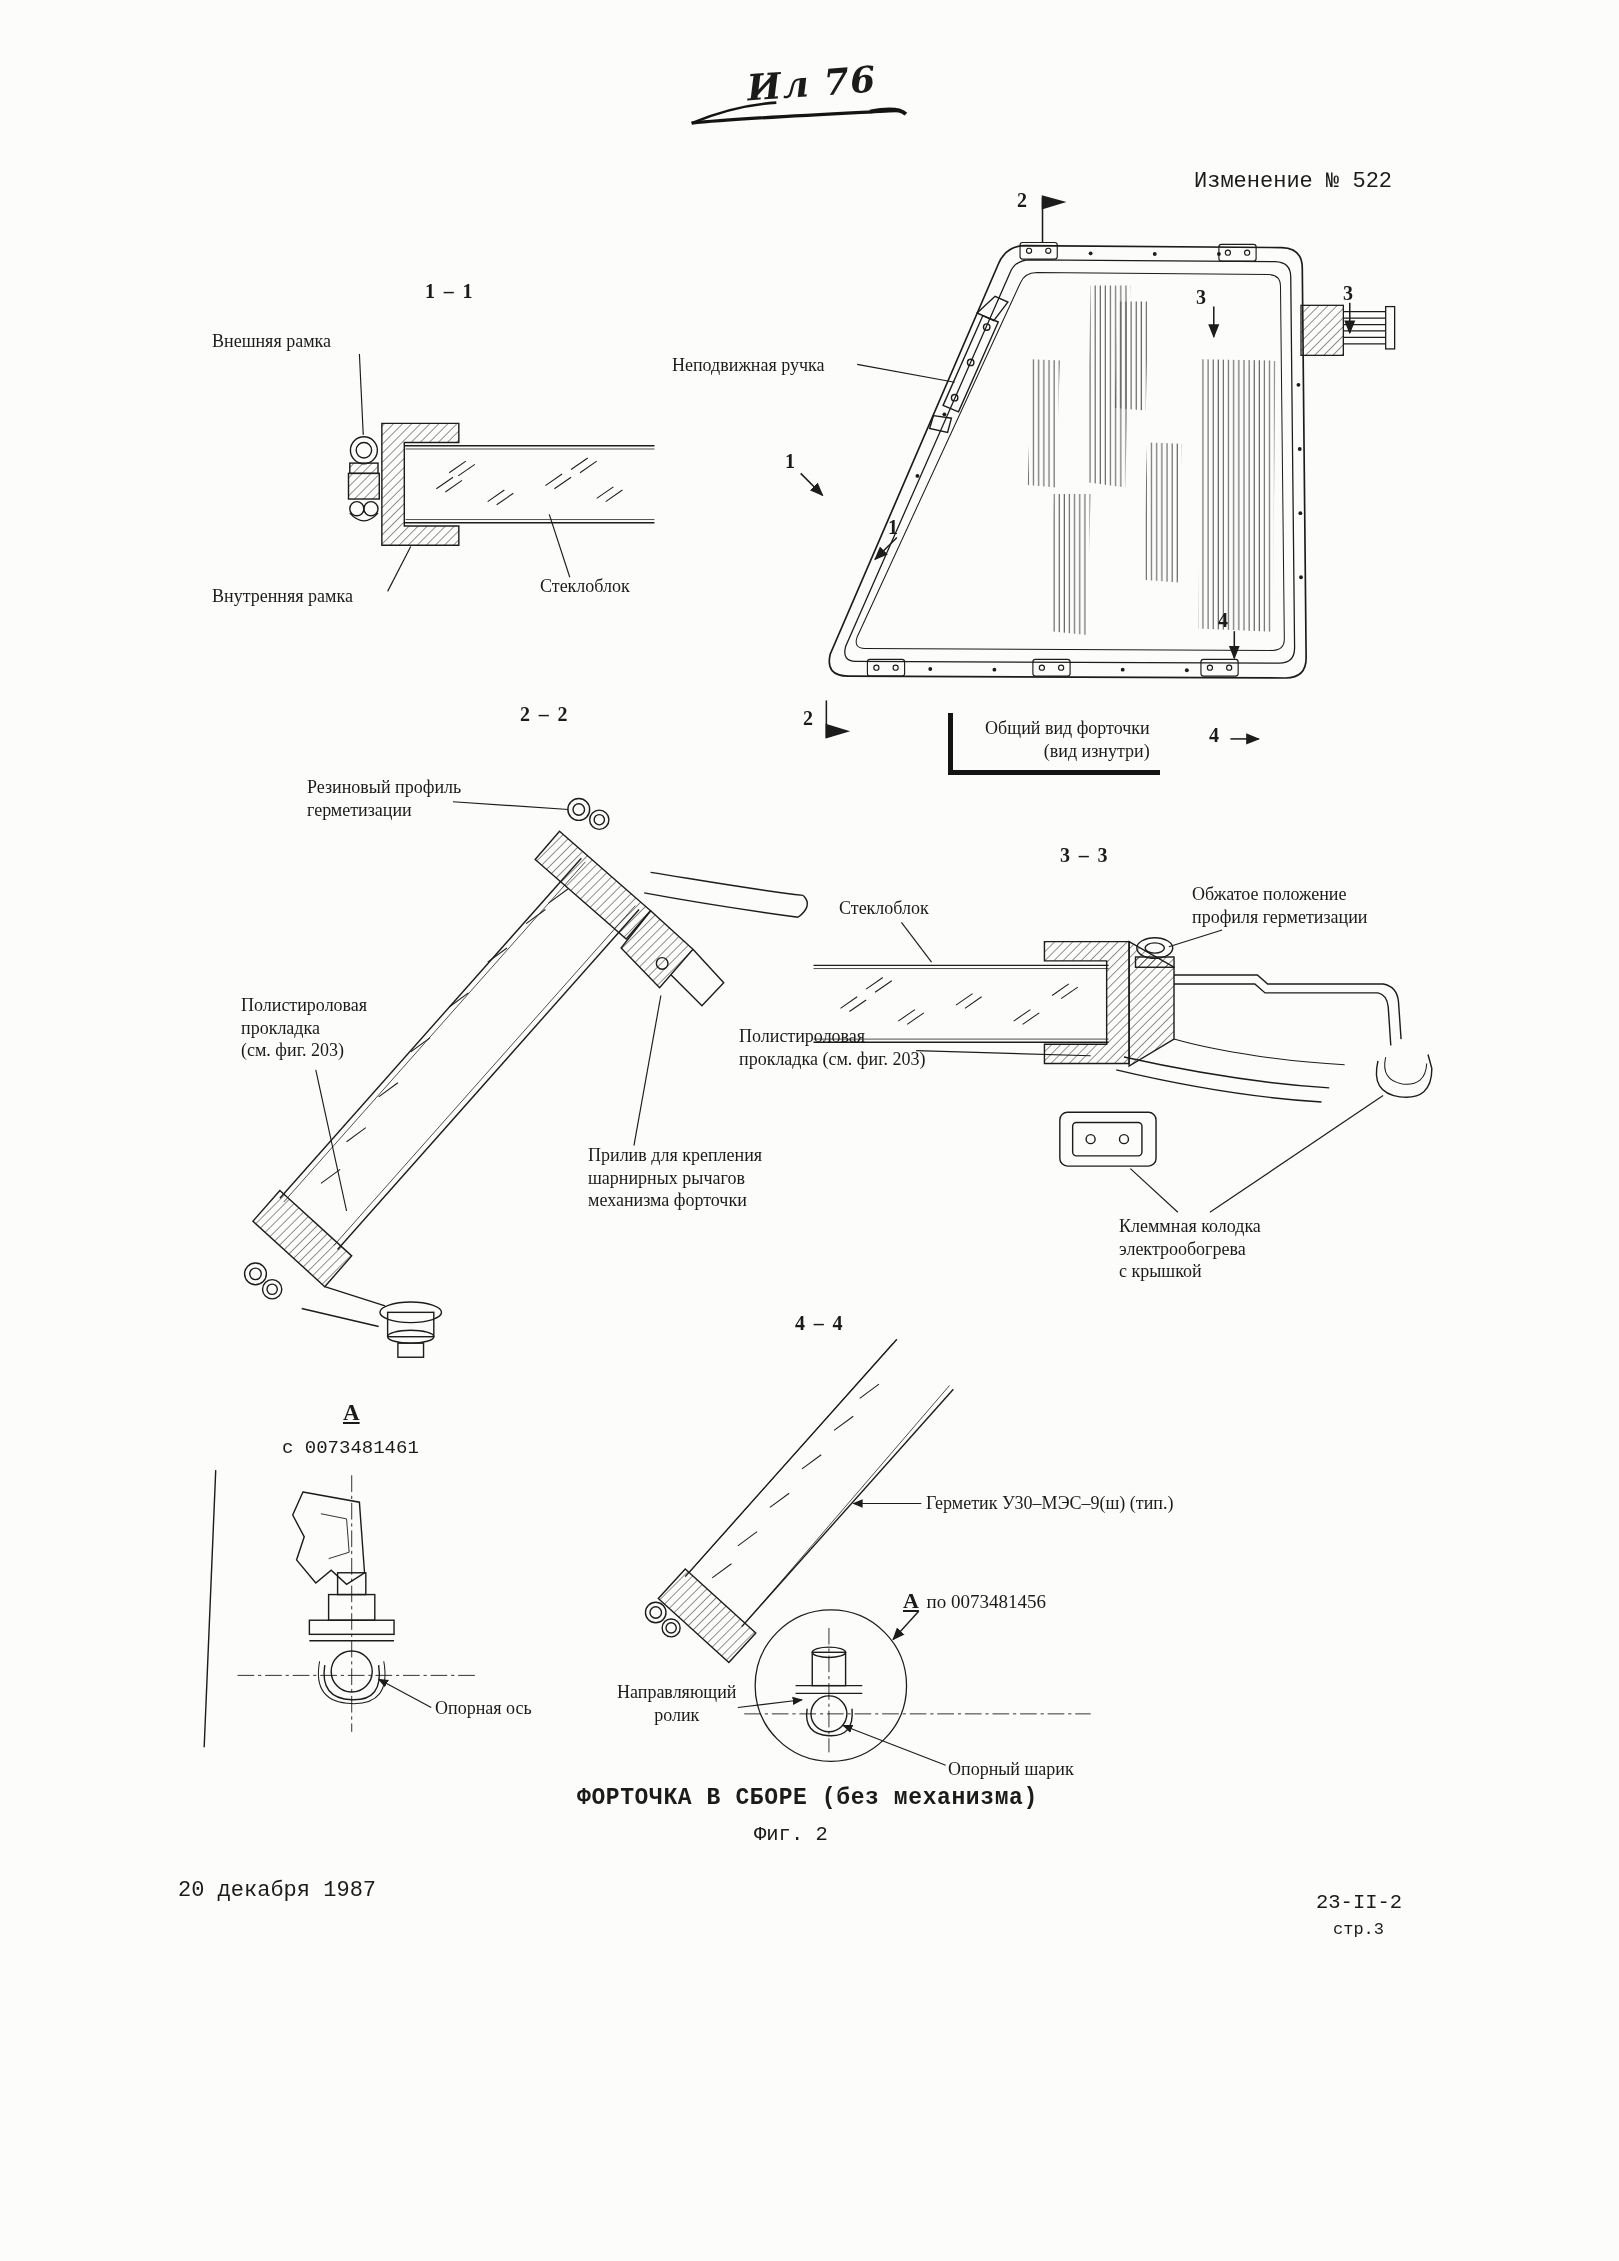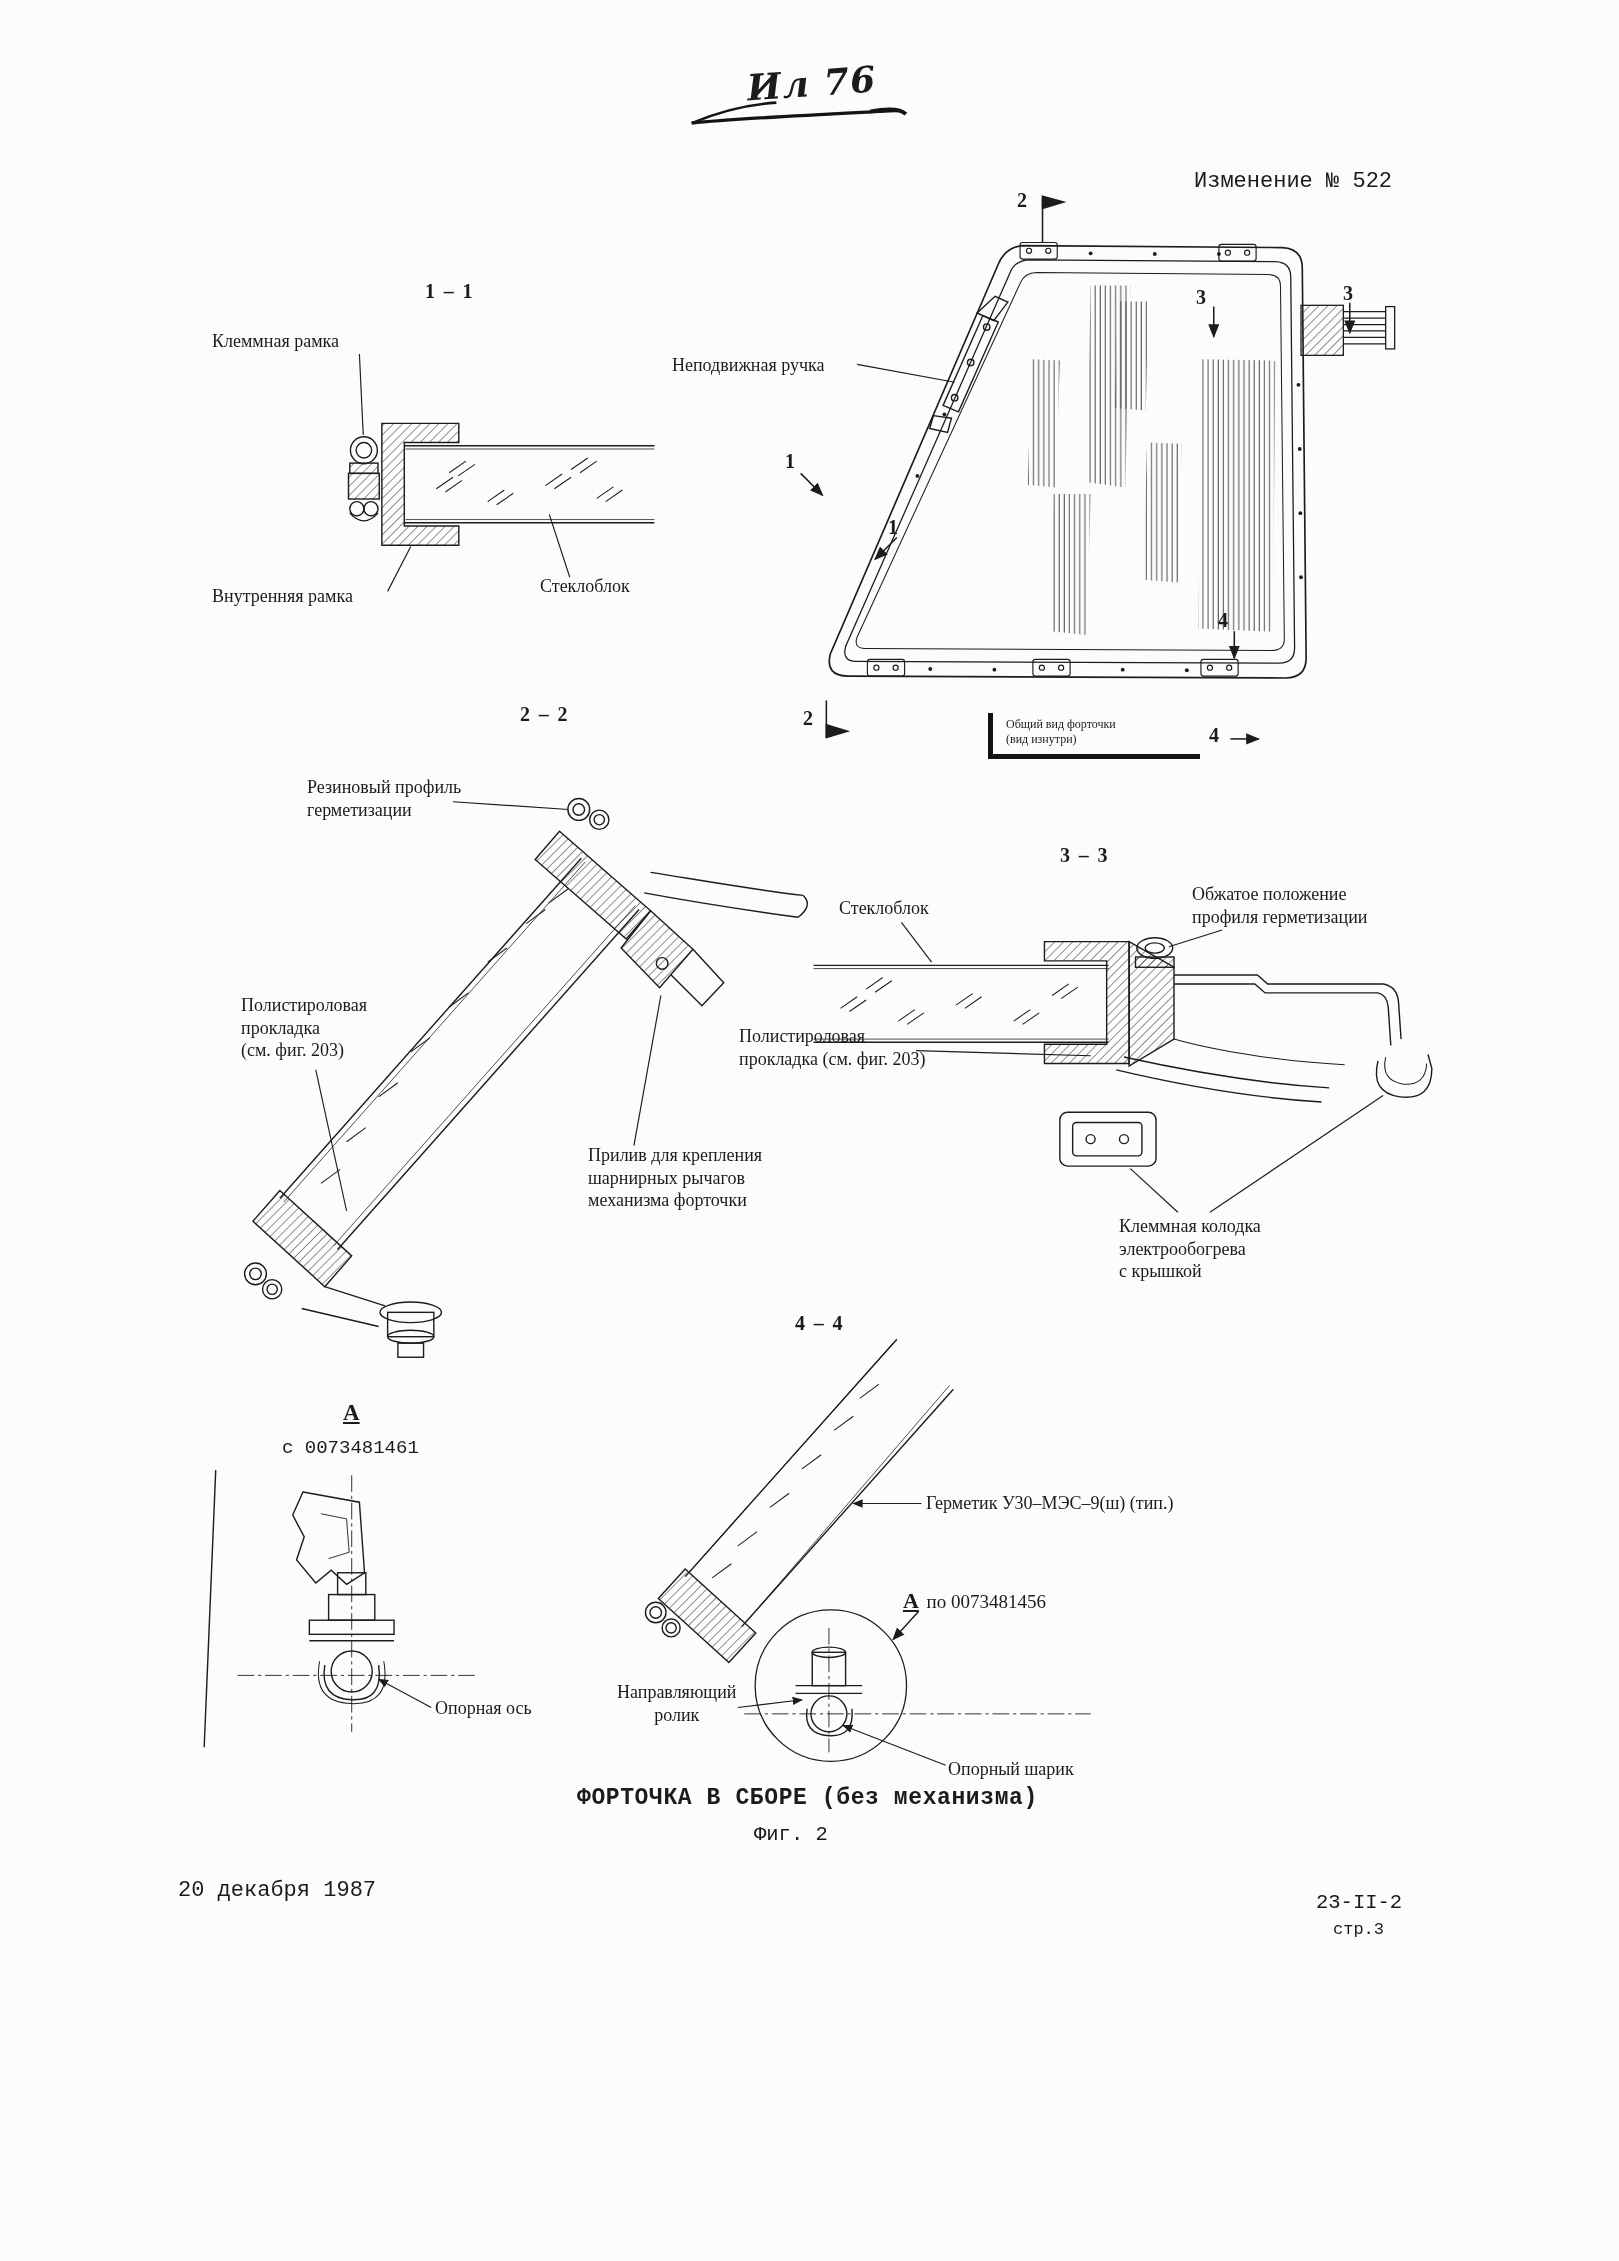--- a/index.html
+++ b/index.html
@@ -12,21 +12,21 @@
   .lbl{position:absolute;font-size:18px;line-height:1.25;white-space:pre-line}
   .sec{position:absolute;font-size:20px;letter-spacing:1.9px;font-weight:bold}
   .mark{position:absolute;font-size:20px;font-weight:bold}
   .title{
     position:absolute;font-family:"Liberation Sans",sans-serif;
     font-weight:bold;font-size:26px;letter-spacing:0.6px;
   }
   .mono{font-family:Liberation Mono, monospace}
   .caption-box{
     position:absolute;border-left:5.8px solid #141414;border-bottom:5.8px solid #141414;
-    padding:3.8px 10.3px 6.4px 13px;font-size:12px;line-height:1.3;text-align:left;white-space:pre-line;margin-left:40px;
+    padding:3.8px 10.3px 6.4px 13px;font-size:18px;line-height:1.3;text-align:right;white-space:pre-line;
   }
   .logo{
     position:absolute;font-family:"DejaVu Serif",serif;font-style:italic;
     font-weight:bold;font-size:36px;transform:rotate(-4deg);letter-spacing:1.3px;
   }
   .big-caption{position:absolute;font-weight:bold;font-size:23px;letter-spacing:0.6px}
   .detail-ttl{position:absolute;font-size:23px;font-weight:bold;text-decoration:underline}
   .detail-row{position:absolute;font-size:19px;white-space:nowrap}
   .detail-row .dm{font-weight:bold;text-decoration:underline;font-size:22px;margin-right:7.7px}
 </style>
@@ -332,21 +332,21 @@
       </g>
 
       <line x1="672" y1="2662" x2="590" y2="2618" marker-end="url(#arr)" stroke-width="1.8"></line>
     </g>
   </svg>
 
   <div class="logo" style="left:747px;top:62px">Ил 76</div>
   <div class="lbl mono" style="left:1194px;top:168px;font-size:22px">Изменение № 522</div>
 
   <div class="sec" style="left:425px;top:280px">1 – 1</div>
-  <div class="lbl" style="left:212px;top:330px">Клеммная рамка</div>
+  <div class="lbl" style="left:212px;top:330px">Внешняя рамка</div>
   <div class="lbl" style="left:212px;top:585px">Внутренняя рамка</div>
   <div class="lbl" style="left:540px;top:575px">Стеклоблок</div>
 
   <div class="lbl" style="left:672px;top:354px">Неподвижная ручка</div>
   <div class="caption-box" style="left:948px;top:713px;width:212px">Общий вид форточки
 (вид изнутри)</div>
 
   <div class="mark" style="left:1017px;top:189px">2</div>
   <div class="mark" style="left:803px;top:707px">2</div>
   <div class="mark" style="left:1196px;top:286px">3</div>

